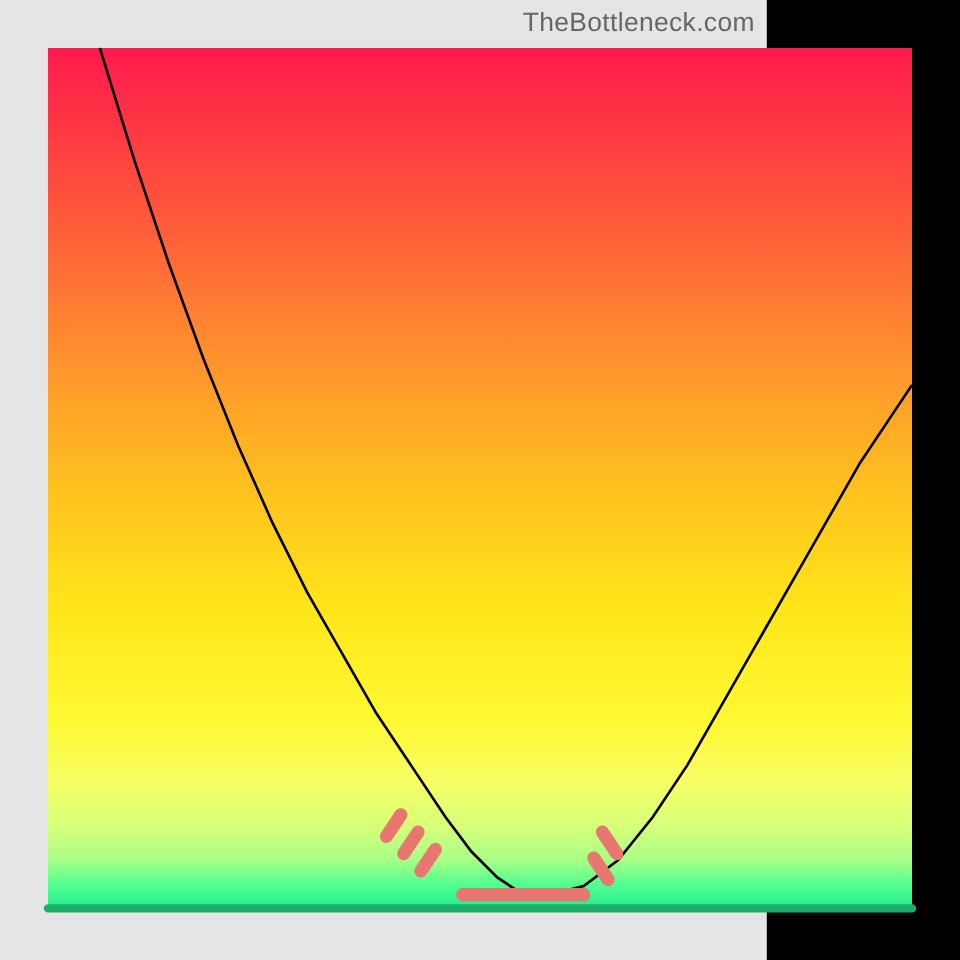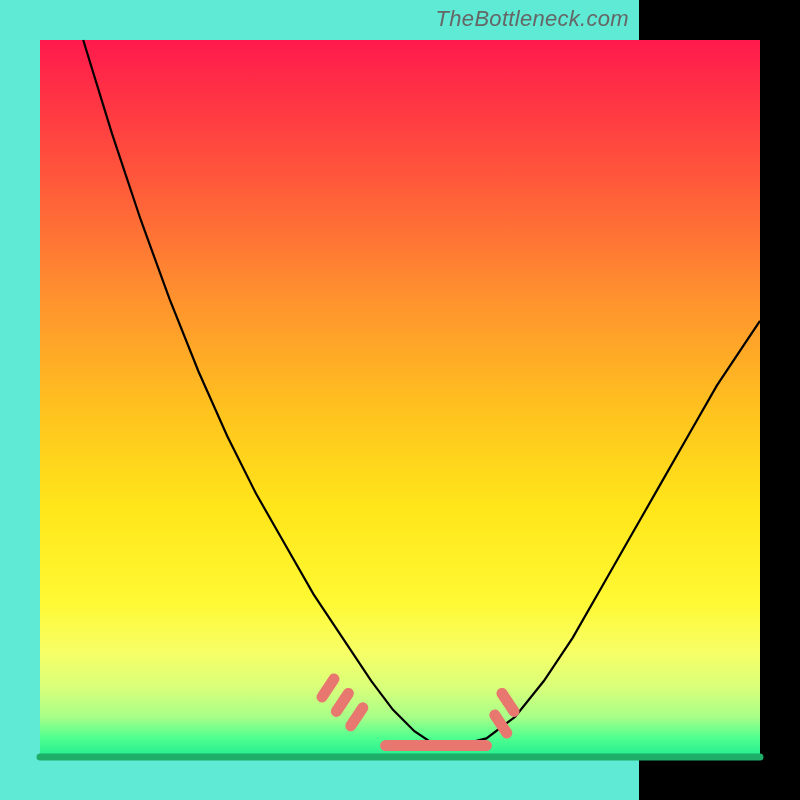--- a/index.html
+++ b/index.html
@@ -10,22 +10,21 @@
     background: #000;
     overflow: hidden;
     font-family: Arial, Helvetica, sans-serif;
   }
   .frame {
     position: absolute;
     left: 0;
     top: 0;
     width: 639px;
     height: 800px;
-    background: #5eead4;
-    font-style: italic;
+    background: #e5e5e5;
   }
   .plot-area {
     position: absolute;
     left: 40px;
     top: 40px;
     width: 720px;
     height: 720px;
     
     background: linear-gradient(
       to bottom,

